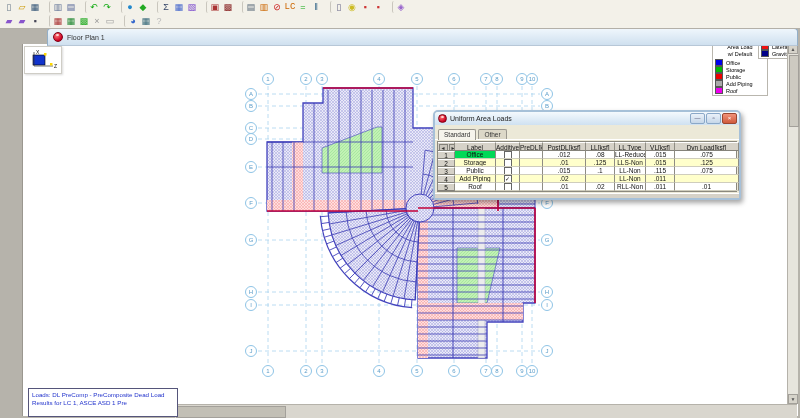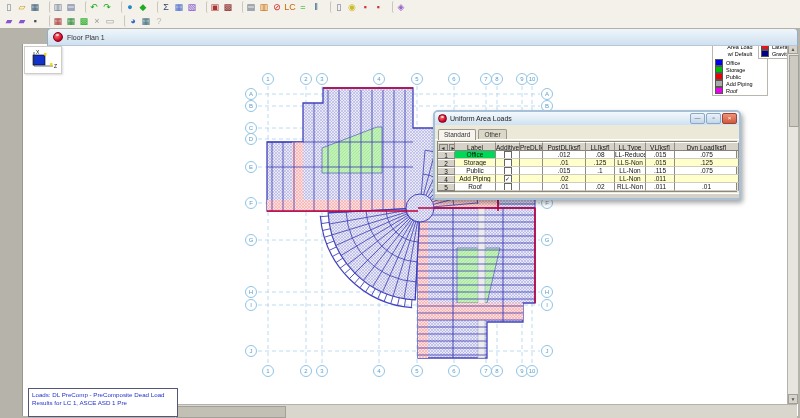--- a/index.html
+++ b/index.html
@@ -111,21 +111,21 @@
         <span class="tbicon gap" style="color: rgb(34, 136, 204);">●</span>
         <span class="tbicon" style="color: rgb(34, 170, 34);">◆</span>
         <span class="tbicon gap" style="color: rgb(51, 68, 102);">Σ</span>
         <span class="tbicon" style="color: rgb(68, 102, 204);">▦</span>
         <span class="tbicon" style="color: rgb(119, 68, 204);">▧</span>
         <span class="tbicon gap" style="color: rgb(170, 51, 51);">▣</span>
         <span class="tbicon" style="color: rgb(136, 34, 34);">▩</span>
         <span class="tbicon gap" style="color: rgb(85, 102, 119);">▤</span>
         <span class="tbicon" style="color: rgb(204, 102, 0);">▥</span>
         <span class="tbicon" style="color: rgb(204, 34, 34);">⊘</span>
-        <span class="tbicon" style="color: rgb(204, 102, 0);">LC</span>
+        <span class="tbicon" style="color: rgb(204, 102, 0); font-family: Liberation Mono, monospace;">LC</span>
         <span class="tbicon" style="color: rgb(17, 170, 17);">=</span>
         <span class="tbicon" style="color: rgb(51, 102, 136);">‖</span>
         <span class="tbicon gap" style="color: rgb(102, 102, 136);">▯</span>
         <span class="tbicon" style="color: rgb(204, 187, 34);">◉</span>
         <span class="tbicon" style="color: rgb(204, 51, 51);">▪</span>
         <span class="tbicon" style="color: rgb(204, 51, 51);">▪</span>
         <span class="tbicon gap" style="color: rgb(153, 102, 204);">◈</span>
       </div>
     <div class="tbrow" id="tb-row2">
         <span class="tbicon" style="color: rgb(136, 85, 204);">▰</span>

